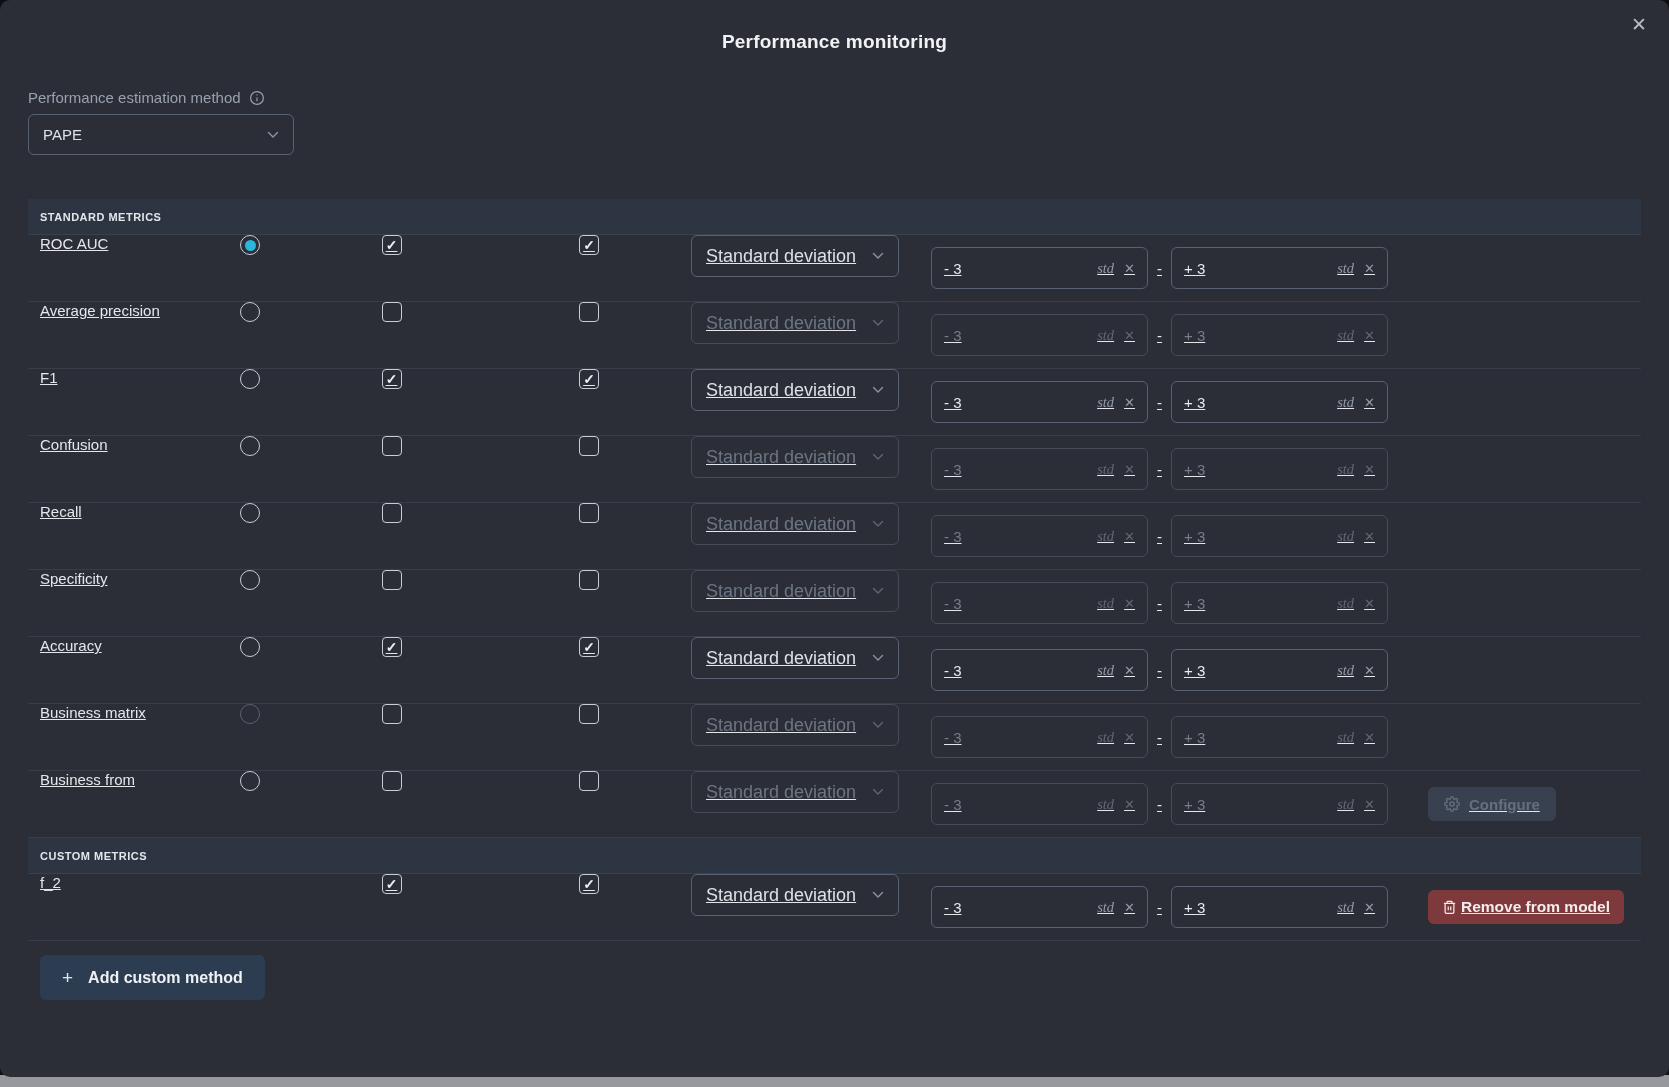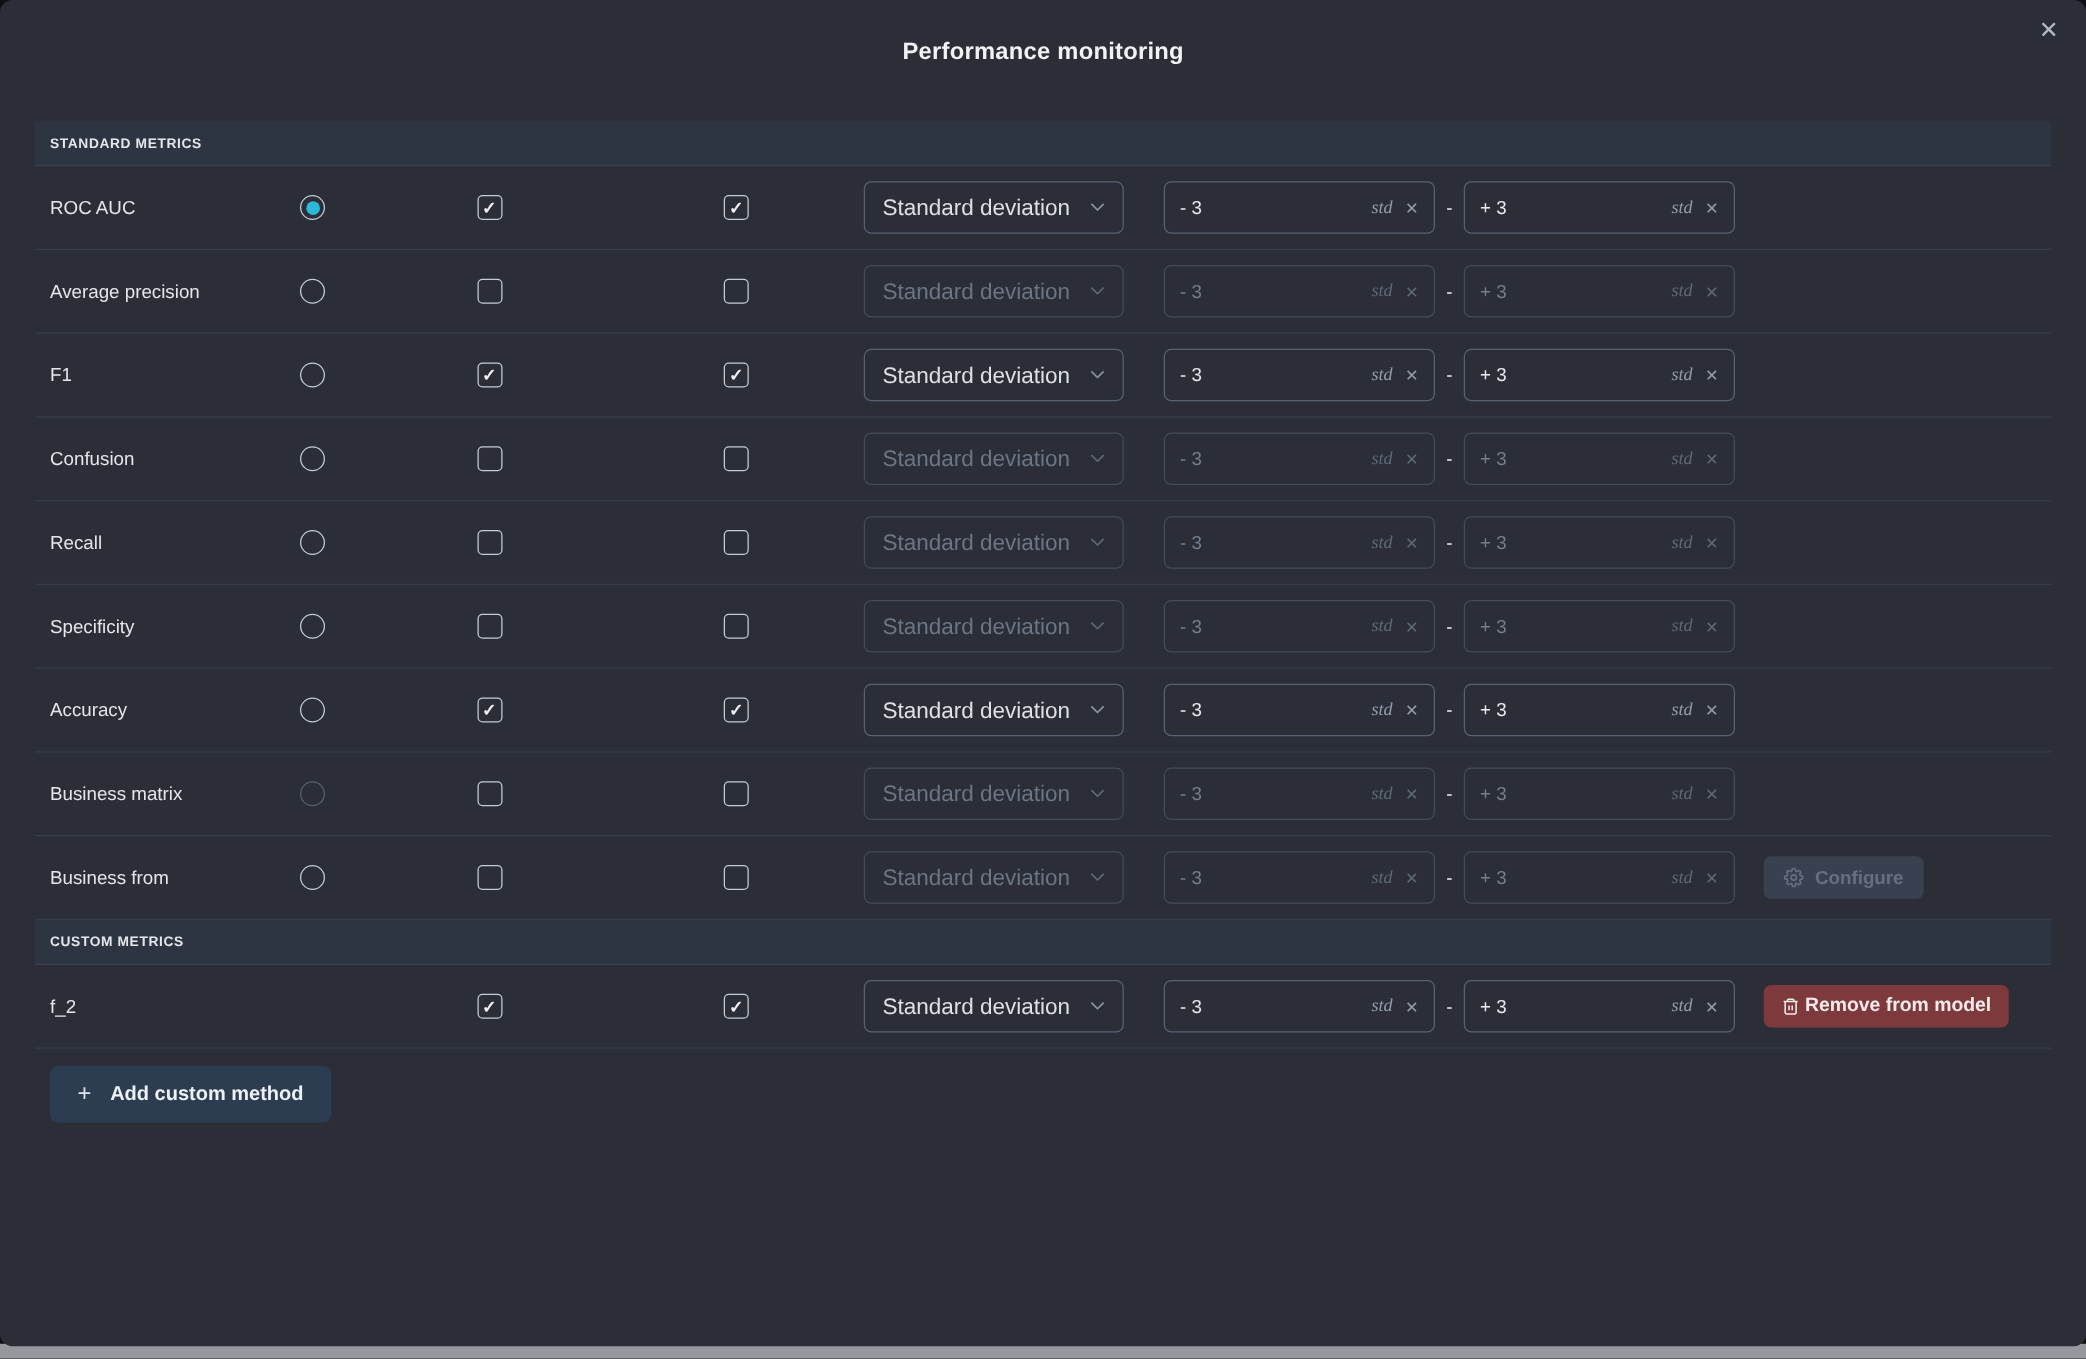--- a/index.html
+++ b/index.html
@@ -49,22 +49,22 @@
   .c-value{ flex:1; display:flex; align-items:center; }
   .thead .c-kpm{ display:flex; align-items:center; gap:7px; }
   .thead .info-icon{ color:#cfd4db; }
 
   .section-row{
     height:36px; background:#2e3542; display:flex; align-items:center; padding-left:12px;
     font-size:11px; font-weight:700; letter-spacing:.5px; color:#e3e7ec;
     border-bottom:1px solid #3b404b;
   }
   .metric-row{
-    display:flex; align-items:center; height:67px; border-bottom:1px solid #383d47;
-    color:#e4e6ea; font-size:15px;
+    display:flex; height:67px; border-bottom:1px solid #383d47;
+    color:#e4e6ea; font-size:15px;text-decoration:underline;
   }
   .metric-row .c-kpm, .metric-row .c-real, .metric-row .c-est{
     display:flex; justify-content:center;
   }
 
   .radio{
     width:20px; height:20px; border-radius:50%; border:1.5px solid #c8cdd5;
     position:relative; cursor:pointer;
   }
   .radio.selected::after{
@@ -93,21 +93,21 @@
   }
   .thr-input .val{ flex:1; text-align:left; }
   .thr-input .unit{ font-style:italic; color:#929baa; font-size:14.5px; font-family:"Liberation Serif", serif;}
   .thr-input .clear{ color:#929baa; font-size:13px; cursor:pointer; }
   .metric-row.disabled .thr-input{ border-color:#454b57; color:#747e8c; cursor:default; }
   .metric-row.disabled .thr-input .unit{ color:#5e6875; }
   .metric-row.disabled .thr-input .clear{ color:#5e6875; }
 
   .dash-sep{ margin:0 9px; color:#e8eaed; font-size:15px; }
 
-  .action-wrap{ margin-left:23px; display:flex;border-radius:11px; }
+  .action-wrap{ margin-left:40px; display:flex;border-radius:11px; }
   .btn-configure{
     height:34px; padding:0 16px; border-radius:6px; background:#394150; border:none;
     color:#65707f; font-weight:700; font-size:15px; display:flex; gap:9px; align-items:center;
     font-family:inherit; cursor:default;
   }
   .btn-remove{
     height:34px; padding:0 14px; border-radius:6px; background:#7e393c; border:none;
     color:#f4ecec; font-weight:700; font-size:15.5px; display:flex; gap:4px; align-items:center;
     font-family:inherit; cursor:pointer;
   }
@@ -122,20 +122,40 @@
 <body>
 
 <div class="bottom-strip"></div>
 
 <div class="modal">
 
   <span class="close-btn">✕</span>
 
   <div class="modal-title">Performance monitoring</div>
 
+  <div class="field">
+    <div class="field-label-row">
+      <span>Performance estimation method</span>
+      <span class="info-icon">
+          <svg width="16" height="16" viewBox="0 0 16 16" fill="none" stroke="currentColor" stroke-width="1.2">
+            <circle cx="8" cy="8" r="6.4"></circle>
+            <line x1="8" y1="7.4" x2="8" y2="11.3"></line>
+            <circle cx="8" cy="4.9" r="0.6" fill="currentColor" stroke="none"></circle>
+          </svg>
+        </span>
+    </div>
+    <div class="pape-select">
+      <span>PAPE</span>
+      <span class="chev">
+          <svg width="12" height="8" viewBox="0 0 12 8" fill="none">
+            <path d="M1.5 1.5L6 6l4.5-4.5" stroke="currentColor" stroke-width="1.4" stroke-linecap="round" stroke-linejoin="round"></path>
+          </svg>
+        </span>
+    </div>
+  </div>
 
   <div class="metrics-table">
     <div id="table-body">
         <div class="section-row">
           <span>STANDARD METRICS</span>
         </div>
         <div class="metric-row">
           <div class="c-metric">ROC AUC</div>
           <div class="c-kpm">
             <div class="radio selected"></div>

